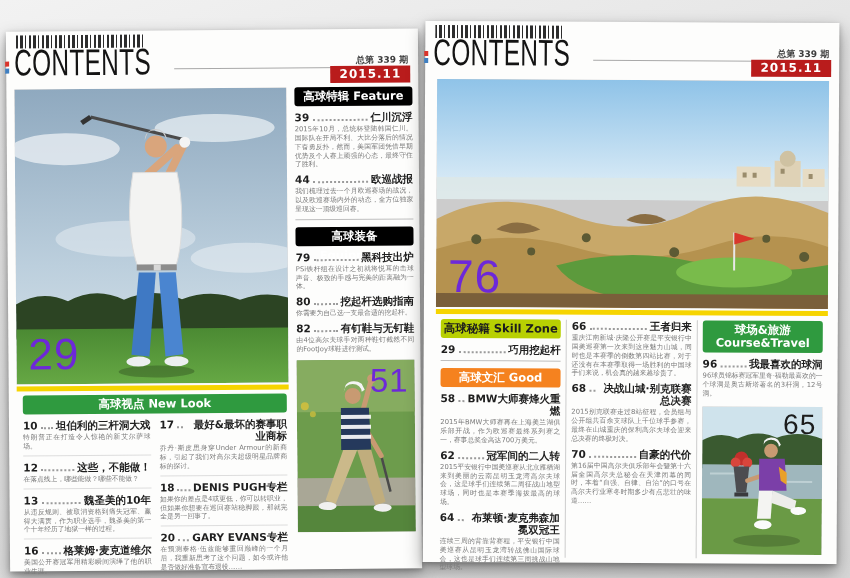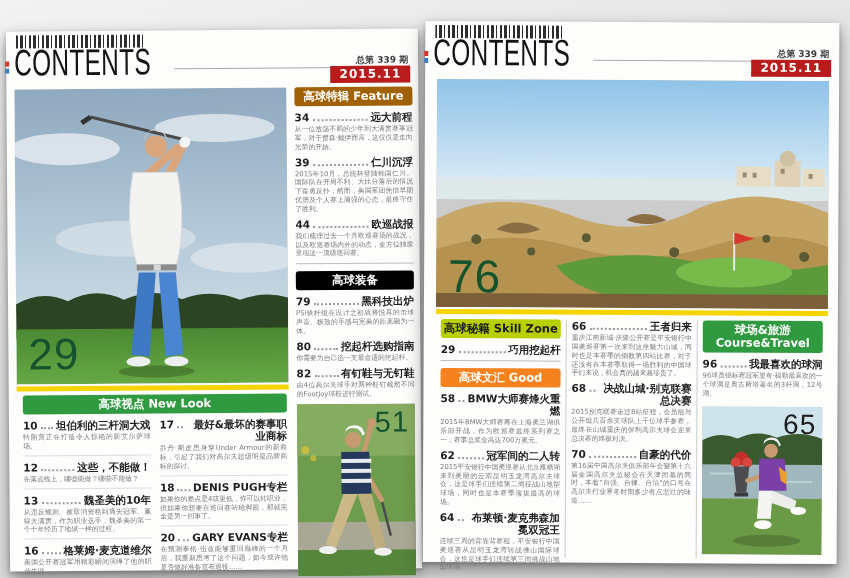--- a/index.html
+++ b/index.html
@@ -27,54 +27,54 @@
   .issue{position:absolute;right:10px;top:25px;font-size:9px;font-weight:bold;color:#3c3c3c;}
   .datebox{position:absolute;right:8px;top:37px;background:#b91c1c;color:#fff;
     font-size:12px;font-weight:bold;padding:1px 9px 2px;letter-spacing:1px;}
   .regdots{position:absolute;left:-1px;top:30px;width:4px;}
   .regdots i{display:block;width:4px;height:5px;margin-bottom:2px;}
   .regdots .r{background:#d9342b;} .regdots .b{background:#3f7fc1;}
 
   
   .sec{height:19px;line-height:19px;text-align:center;color:#fff;font-weight:bold;
     font-size:11.5px;border-radius:3px;margin-bottom:5px;}
-  .sec.blue{background:#a16207;} .sec.red{background:#000000;}
+  .sec.blue{background:#000000;} .sec.red{background:#000000;}
   .sec.green{background:#2f9a3f;} .sec.lime{background:#b8d002;color:#1d1d1d;}
   .sec.orange{background:#f5821f;}
   .sec.two-line{height:auto;line-height:13px;padding:3px 12px;}
 
   
   .item{margin-bottom:4px;}
   .item-head{display:flex;align-items:baseline;font-weight:bold;color:#1f1f1f;font-size:10.5px;}
   .item-head .num{flex:0 0 auto;}
   .leader{flex:1 1 auto;min-width:6px;margin:0 3px 2px;border-bottom:2px dotted #9b9b9b;height:3px;}
   .ttl{flex:0 1 auto;text-align:right;max-width:80%;line-height:1.15;}
   .item-body{font-size:6.8px;color:#7a7a7a;line-height:1.3;margin:2px 0 4px;text-align:justify;}
   .rule{height:1px;background:#bfbfbf;margin:5px 0 7px;}
   .ruled .item{border-bottom:1px solid #ddd;padding-bottom:0;margin-bottom:5px;}
   .ruled .item:last-child{border-bottom:none;}
 
   
   .photo{position:relative;overflow:hidden;background:#ccc;}
   .photo svg{display:block;width:100%;height:100%;}
   .photo-num{position:absolute;font-family:"Liberation Sans",sans-serif;font-weight:300;
     line-height:1;letter-spacing:1px;}
-  .pn-white{color:#14532d;} .pn-dark{color:#1c1c1c;}
+  .pn-white{color:#6d28d9;} .pn-dark{color:#1c1c1c;}
   .ybar{position:absolute;background:#f6d400;height:5px;}
 
   
   #lp-photo{position:absolute;left:8px;top:58px;width:272px;height:295px;}
   #lp-photo .photo-num{left:12px;bottom:8px;font-size:44px;}
   #lp-ybar{left:8px;top:355px;width:272px;}
   #lp-newlook{position:absolute;left:14px;top:364px;width:264px;}
   #lp-newlook-cols{display:flex;gap:9px;margin-top:3px;}
   #lp-newlook-cols .col{flex:1 1 0;}
   #lp-right{position:absolute;left:288px;top:58px;width:118px;}
   #lp-photo51{width:118px;height:172px;margin-top:6px;}
-  #lp-photo51 .photo-num{right:6px;top:4px;font-size:29px;}
+  #lp-photo51 .photo-num{right:6px;top:4px;font-size:33px;}
 
   
   #rp-photo{position:absolute;left:12px;top:58px;width:392px;height:228px;}
   #rp-photo .photo-num{left:12px;bottom:8px;font-size:46px;}
   #rp-ybar{left:12px;top:288px;width:392px;}
   #rp-cols{position:absolute;left:12px;top:298px;width:392px;bottom:5px;display:flex;}
   #rp-cols .col{flex:1 1 0;padding:0 5px;}
   #rp-cols .col + .col{border-left:1px solid #ccc;}
   #rp-photo65{width:100%;height:148px;margin-top:8px;position:relative;}
   #rp-photo65 .photo-num{right:6px;top:4px;font-size:28px;font-weight:400;}
@@ -198,28 +198,20 @@
           <p class="item-body">在预测泰格·伍兹能够重回巅峰的一个月后，我重新思考了这个问题，如今或许他是否做好准备宣布退役……</p>
         </div>
       </div>
     </div>
   </div>
 
   <div id="lp-right">
     <div class="sec blue">高球特辑 Feature</div>
     <div class="item">
       <div class="item-head">
-          <span class="num">34</span>
-          <span class="leader"></span>
-          <span class="ttl">远大前程</span>
-        </div>
-      <p class="item-body">从一位放荡不羁的少年到大满贯赛事冠军，对于贾森·戴伊而言，这仅仅是走向光荣的开始。</p>
-    </div>
-    <div class="item">
-      <div class="item-head">
           <span class="num">39</span>
           <span class="leader"></span>
           <span class="ttl">仁川沉浮</span>
         </div>
       <p class="item-body">2015年10月，总统杯登陆韩国仁川。国际队在开局不利、大比分落后的情况下奋勇反扑，然而，美国军团凭借早期优势及个人赛上顽强的心态，最终守住了胜利。</p>
     </div>
     <div class="item">
       <div class="item-head">
           <span class="num">44</span>
           <span class="leader"></span>

